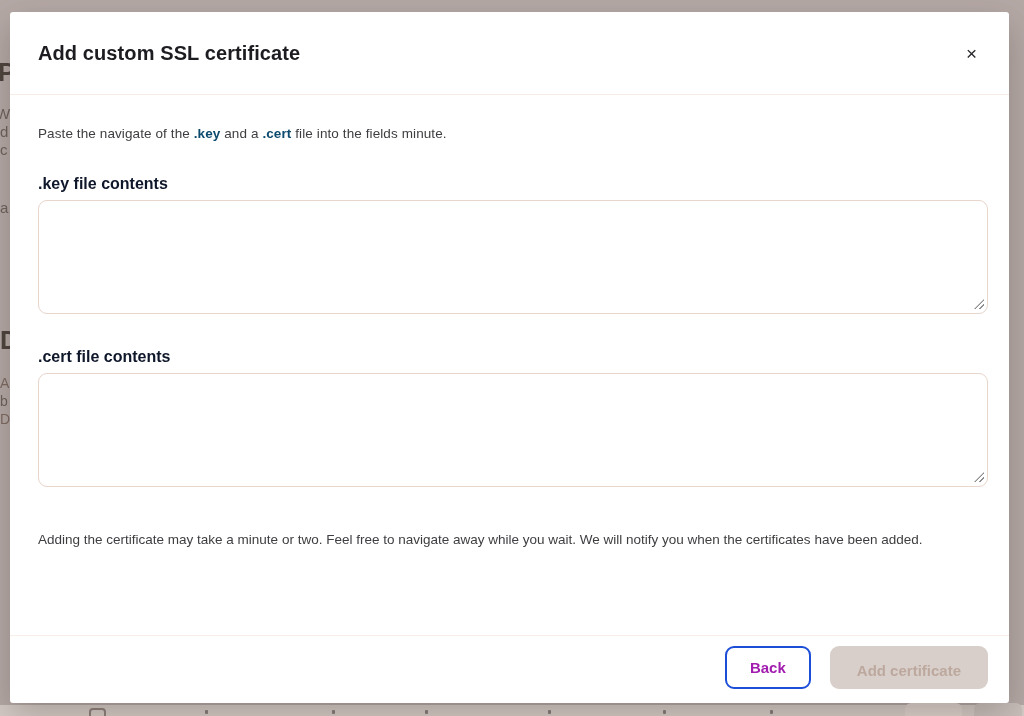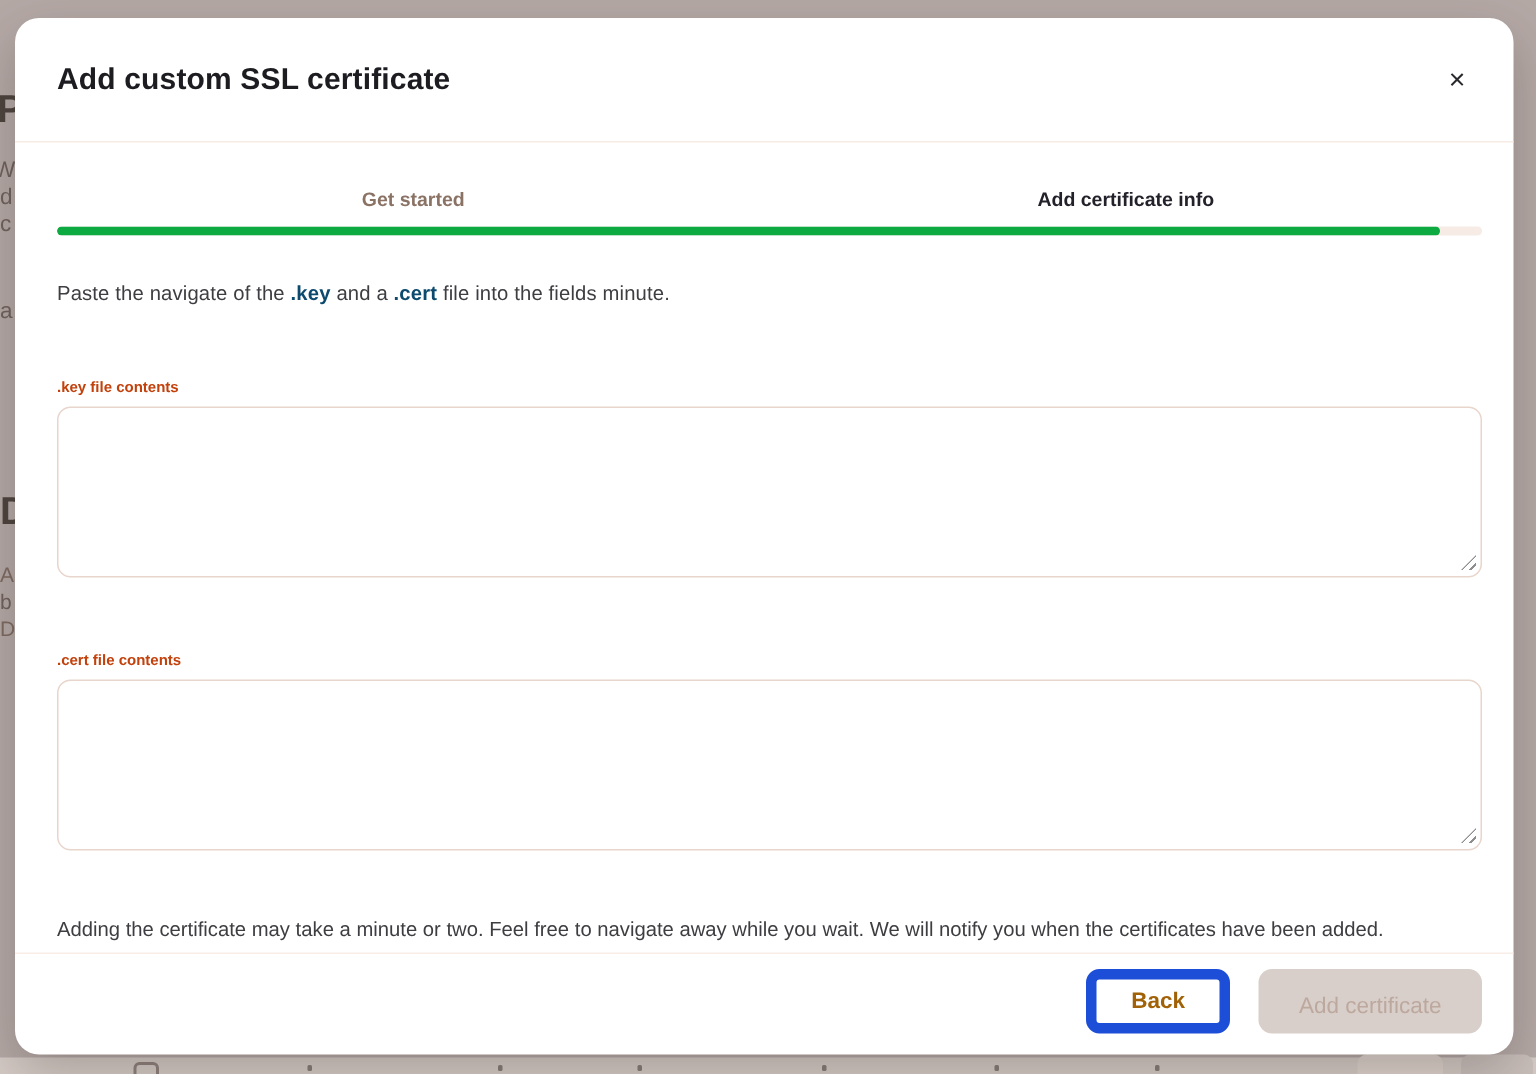--- a/index.html
+++ b/index.html
@@ -42,21 +42,21 @@
     background: #ded3cd; border-radius: 6px 6px 0 0;
   }
   .bg-btn-ghost2 {
     position: absolute; left: 974px; top: 703px; width: 48px; height: 13px;
     background: #c9bfbb; border-radius: 6px 6px 0 0;
   }
 
   
   .modal {
     position: absolute; left: 10px; top: 12px; width: 999px; height: 691px;
-    background: #ffffff; border-radius: 16px;
+    background: #ffffff; border-radius: 3px;
     box-shadow: 0 12px 34px rgba(40, 30, 26, 0.25);
     display: flex; flex-direction: column;
   }
   .modal-header {
     height: 83px; flex: 0 0 83px;
     display: flex; align-items: center; justify-content: space-between;
     padding: 0 26px 0 28px;
     border-bottom: 1px solid #f7ece6;
   }
   .modal-title {
@@ -85,22 +85,22 @@
   .progress-fill {
     height: 100%; width: 0; background: #0caa41; border-radius: 3px;
   }
 
   .description {
     margin-top: 31px; font-size: 13.5px; color: #3e3e42; letter-spacing: 0.1px;
   }
   .description b { color: #0c4a6e; }
 
   .field-label {
-    display: block; margin-top: 50px;
-    font-size: 10px; font-weight: 700; color: #c2410c;
+    display: block; margin-top: 34px;
+    font-size: 16px; font-weight: 700; color: #0f172a;
   }
   .ta-wrap { position: relative; margin-top: 7px; }
   .ta-wrap textarea {
     display: block; width: 100%; height: 114px; resize: none;
     border: 1px solid #e8d5cb; border-radius: 9px; background: #fff;
     font-family: "Liberation Mono", "DejaVu Sans Mono", monospace;
     font-size: 13px; padding: 10px 12px; color: #333; outline: none;
   }
   .resize-handle {
     position: absolute; right: 4px; bottom: 5px; width: 10px; height: 10px;
@@ -119,26 +119,26 @@
   .modal-footer {
     flex: 0 0 68px; border-top: 1px solid #f8ede7;
     display: flex; align-items: center; justify-content: flex-end;
     gap: 19px; padding: 0 21px 4px 0;
   }
   .btn {
     height: 43px; border-radius: 9px; font-size: 15px; cursor: pointer;
     font-family: "Liberation Sans", "DejaVu Sans", sans-serif;
   }
   .btn-back {
-    background: #ffffff; border: 7px solid #1d4ed8; color: #a16207;
+    background: #ffffff; border: 2px solid #1d4ed8; color: #a21caf;
     font-weight: 600; padding: 0 23px;
   }
   .btn-submit {
     background: #d8cfca; border: none; color: #bda89e;
-    font-weight: 400; padding: 16px 27px; cursor: default;
+    font-weight: 700; padding: 16px 27px; cursor: default;
   }
 </style>
 </head>
 <body>
 
 <div class="backdrop">
   <span class="bl bl-h bl-p">P</span>
   <span class="bl bl-w">W</span>
   <span class="bl bl-d1">d</span>
   <span class="bl bl-c">c</span>
@@ -162,29 +162,20 @@
 
 <div class="modal">
 
   <div class="modal-header">
     <h1 class="modal-title">Add custom SSL certificate</h1>
     <button class="close-btn">×</button>
   </div>
 
   <div class="modal-body">
 
-    <div>
-      <div class="step-labels">
-        <span class="step done">Get started</span>
-        <span class="step active">Add certificate info</span>
-      </div>
-      <div class="progress-track">
-        <div class="progress-fill" style="width: 97%;"></div>
-      </div>
-    </div>
 
     <p class="description"><span>Paste the navigate of the </span><b>.key</b><span> and a </span><b>.cert</b><span> file into the fields minute.</span></p>
 
     <label class="field-label">.key file contents</label>
     <div class="ta-wrap">
       <textarea placeholder="" style=""></textarea>
       <span class="resize-handle"></span>
     </div>
 
     <label class="field-label">.cert file contents</label>

